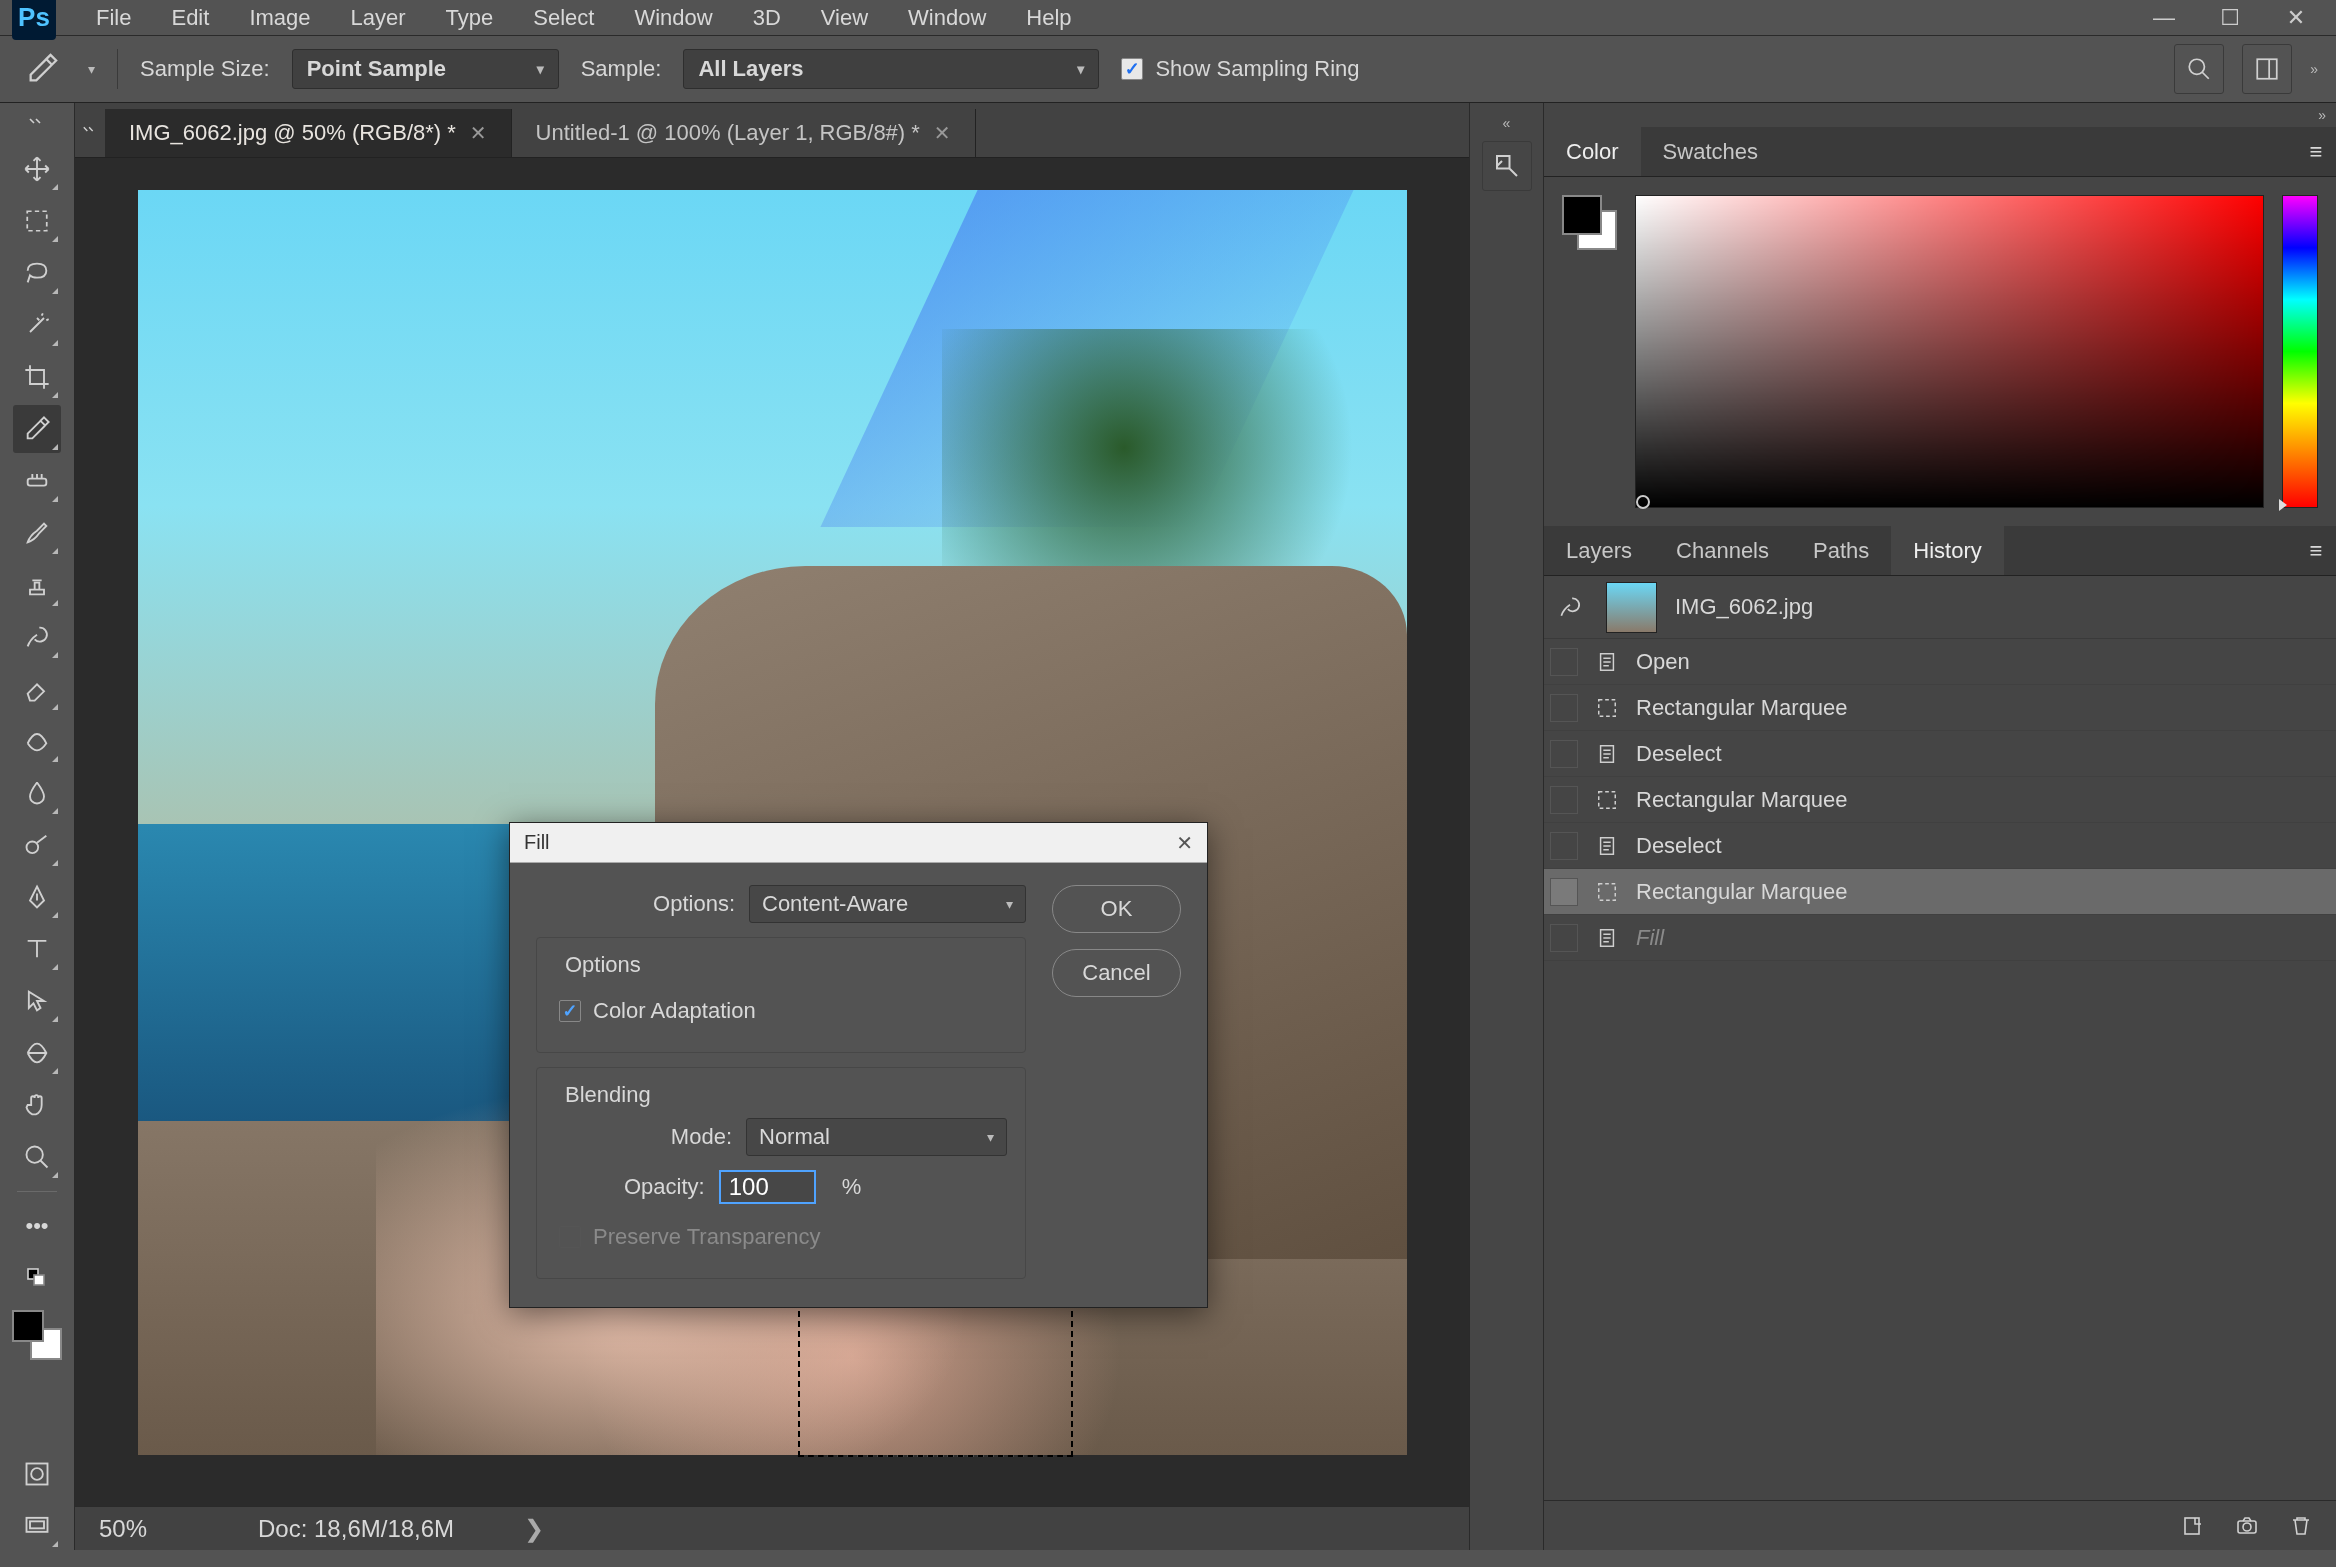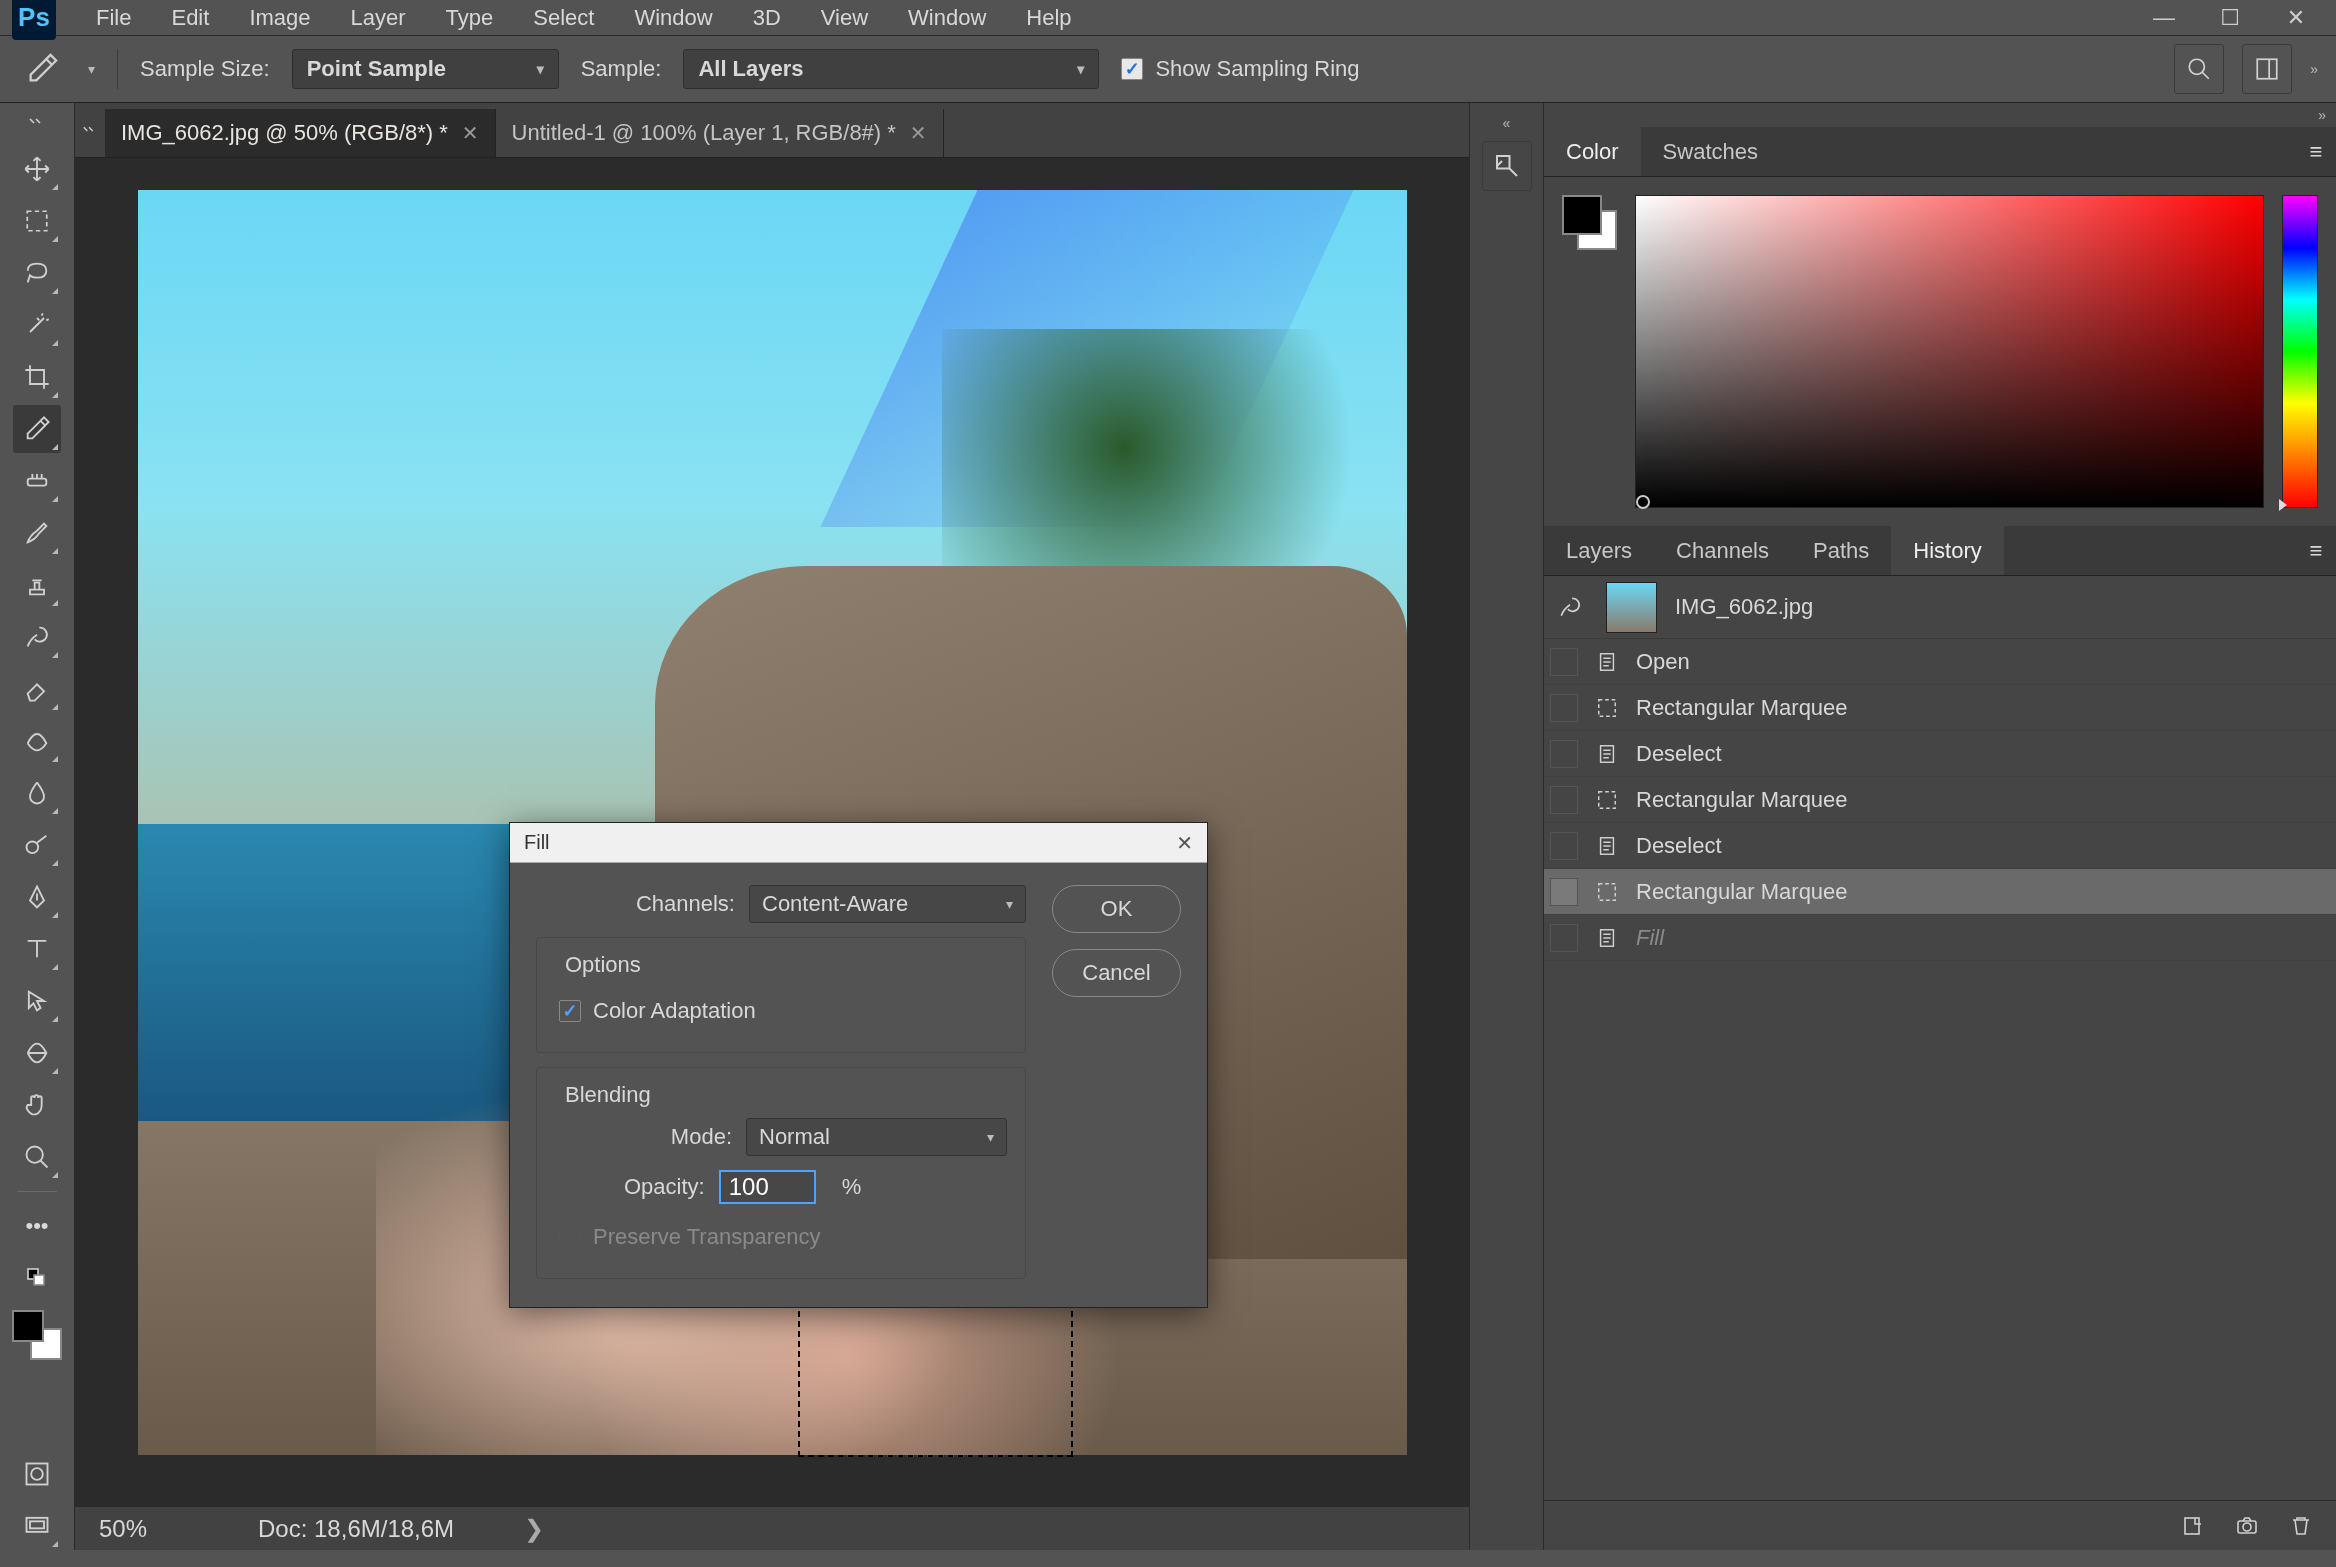--- a/index.html
+++ b/index.html
@@ -31,21 +31,21 @@
 .tool-btn.flyout::after { content:""; position:absolute; right:3px; bottom:3px; width:0; height:0; border-left:6px solid transparent; border-bottom:6px solid #b8b8b8; }
 .tool-sep { width:40px; height:1px; background:#6a6a6a; margin:6px 0; }
 .fg-bg-swatch { position:relative; width:50px; height:50px; margin-top:4px; }
 .fg-swatch { position:absolute; top:0; left:0; width:32px; height:32px; background:#000; border:2px solid #888; }
 .bg-swatch { position:absolute; bottom:0; right:0; width:32px; height:32px; background:#fff; border:2px solid #888; }
 
 
 .doc-area { flex:1; display:flex; flex-direction:column; background:#2b2b2b; }
 .tab-strip { height:55px; background:#424242; display:flex; align-items:flex-end; border-bottom:1px solid #222; }
 .tab-expand { width:30px; height:100%; display:flex; align-items:center; justify-content:center; cursor:pointer; }
-.doc-tab { height:48px; padding:0 16px; display:flex; align-items:center; gap:14px; background:#2b2b2b; color:#e8e4df; font-size:22px; border-right:1px solid #222; cursor:pointer; }
+.doc-tab { height:48px; padding:0 24px; display:flex; align-items:center; gap:14px; background:#2b2b2b; color:#e8e4df; font-size:22px; border-right:1px solid #222; cursor:pointer; }
 .doc-tab.inactive { background:#424242; color:#c4c4c4; }
 .tab-close { font-size:20px; color:#999; cursor:pointer; }
 .canvas-wrap { flex:1; position:relative; display:flex; align-items:center; justify-content:center; overflow:hidden; }
 .canvas-img { width:1269px; height:1265px; background: linear-gradient(180deg, #6bd7f5 0%, #8ae2f2 25%, #a8c4b4 50%, #8a7a6a 70%, #6a5a4a 100%); position:relative; margin-top:-20px; }
 
 .sky-streak { position:absolute; top:0; left:60%; width:376px; height:337px; background:linear-gradient(135deg, rgba(70,120,240,0.6), transparent); transform:skewX(-25deg); }
 .palm-mass { position:absolute; top:139px; right:10px; width:455px; height:297px; background:radial-gradient(circle at 40% 40%, #2a5a2a, transparent 70%); }
 .rocks { position:absolute; top:376px; right:0; width:752px; height:693px; background:linear-gradient(160deg,#908070,#605040); border-radius:20% 10% 0 0; }
 .sea { position:absolute; top:634px; left:0; width:495px; height:297px; background:linear-gradient(180deg,#2a88b0,#1a5880); }
 .people { position:absolute; bottom:0; left:238px; width:792px; height:495px; background:radial-gradient(ellipse at 30% 70%, rgba(255,210,190,0.8), transparent 45%), radial-gradient(ellipse at 60% 80%, rgba(240,180,160,0.7), transparent 40%); }
@@ -335,21 +335,21 @@
       </div>
 
       <div class="dialog">
         <div class="dialog-title">
           <span>Fill</span>
           <span class="dialog-close">✕</span>
         </div>
         <div class="dialog-body">
           <div class="dialog-left">
             <div class="dlg-row">
-              <span>Channels:</span>
+              <span>Options:</span>
               <div class="dlg-dropdown">
                 <span>Content-Aware</span>
                 <span class="caret">▾</span>
               </div>
             </div>
             <div class="fieldset">
               <div class="fieldset-label">Options</div>
               <div class="dlg-check-row">
                 <div class="dlg-checkbox checked"></div>
                 <span>Color Adaptation</span>

